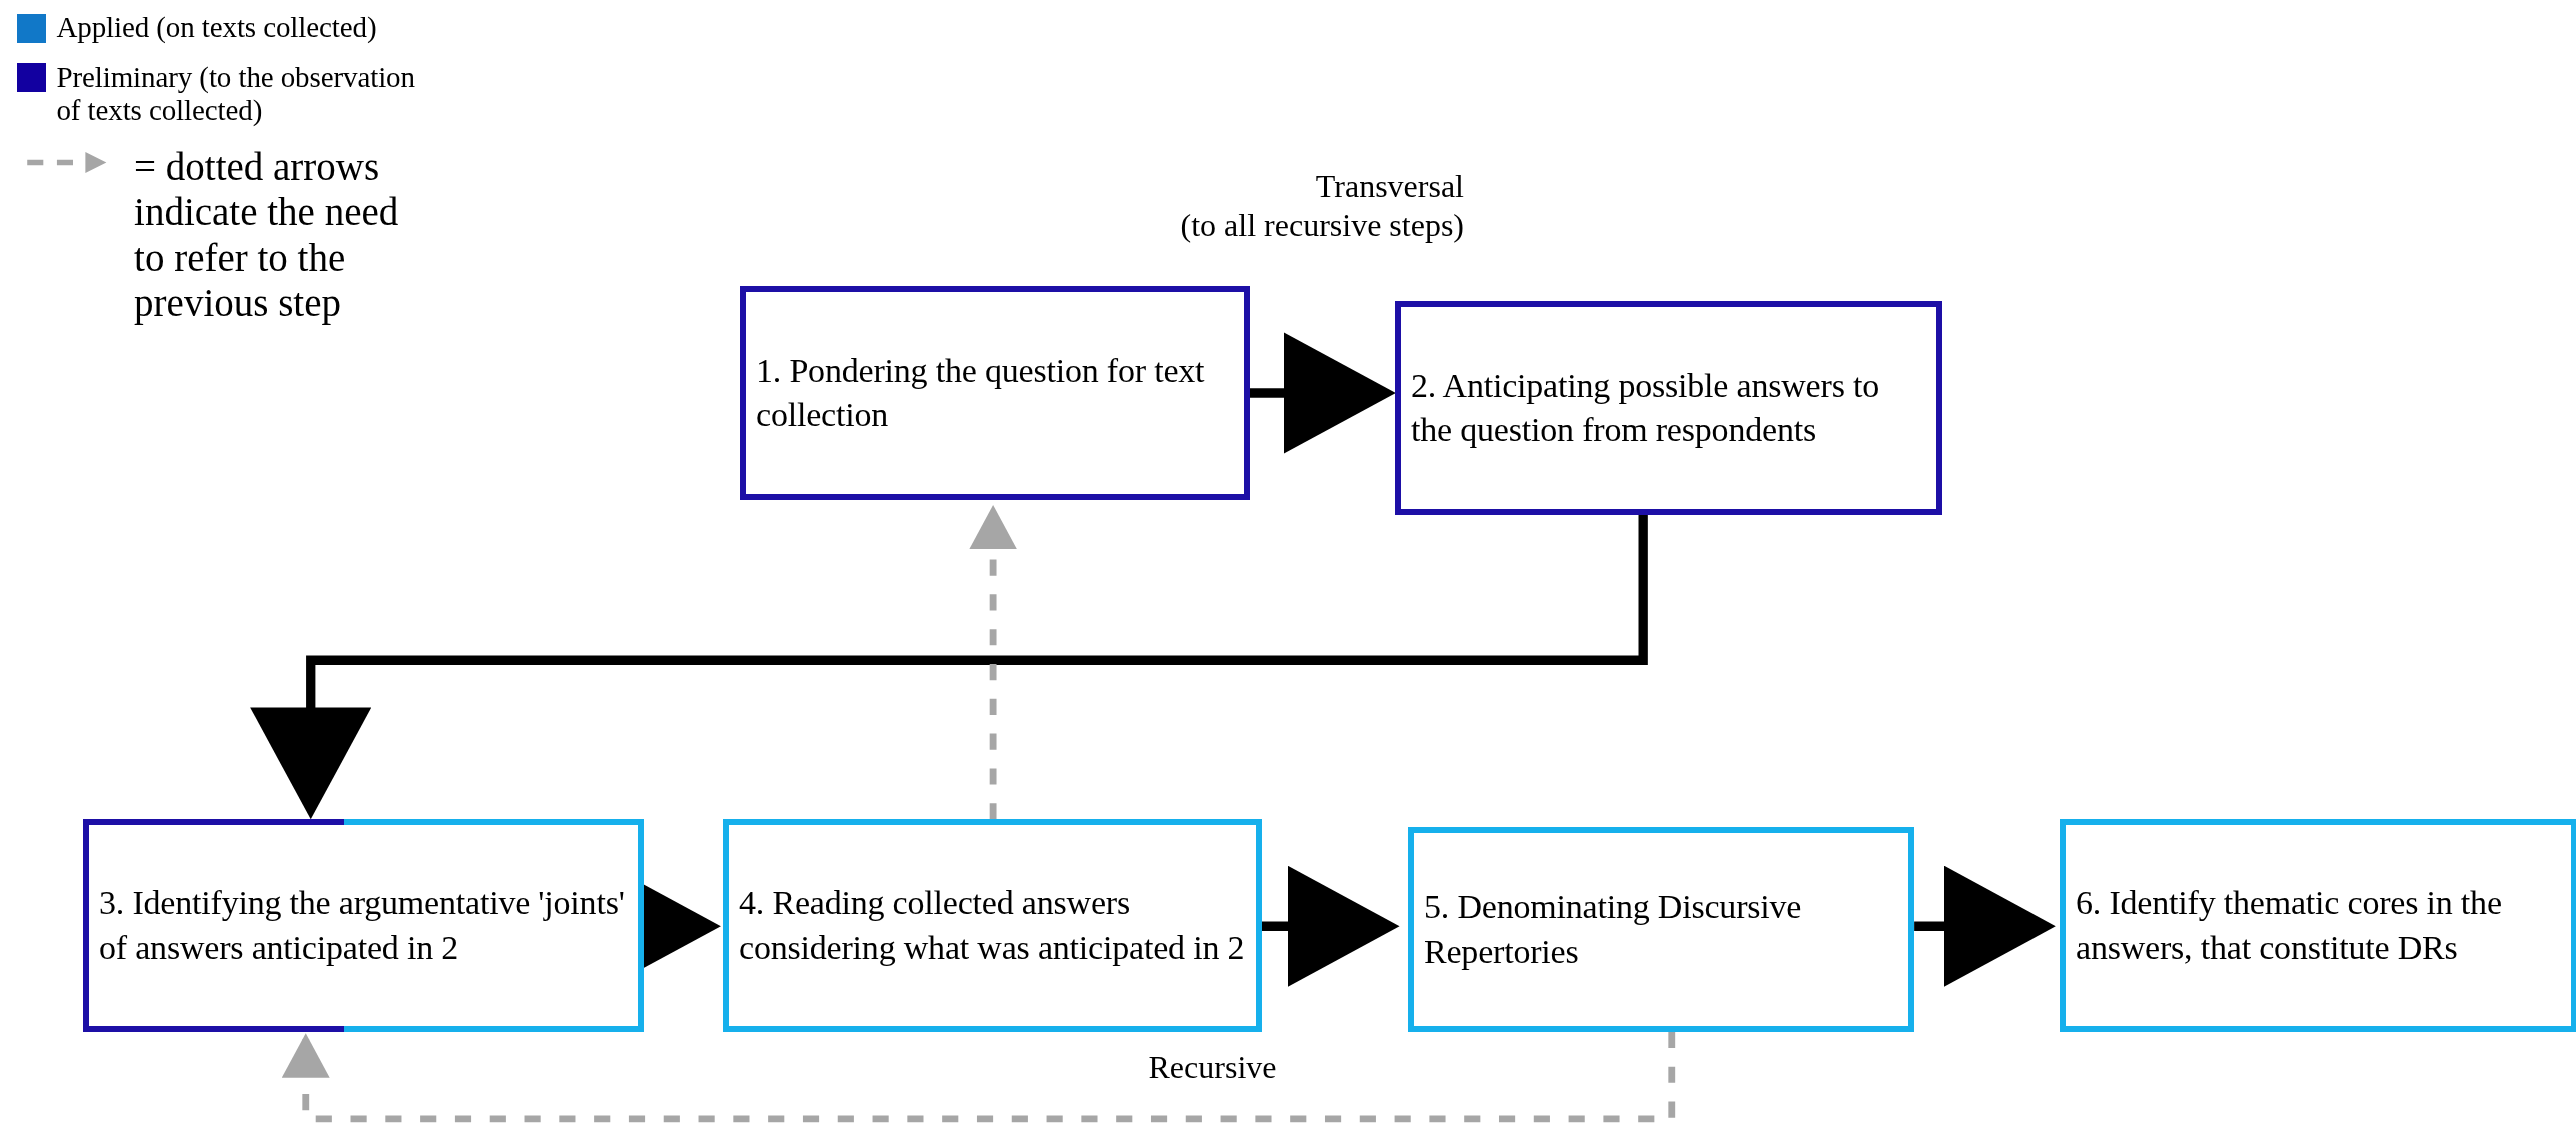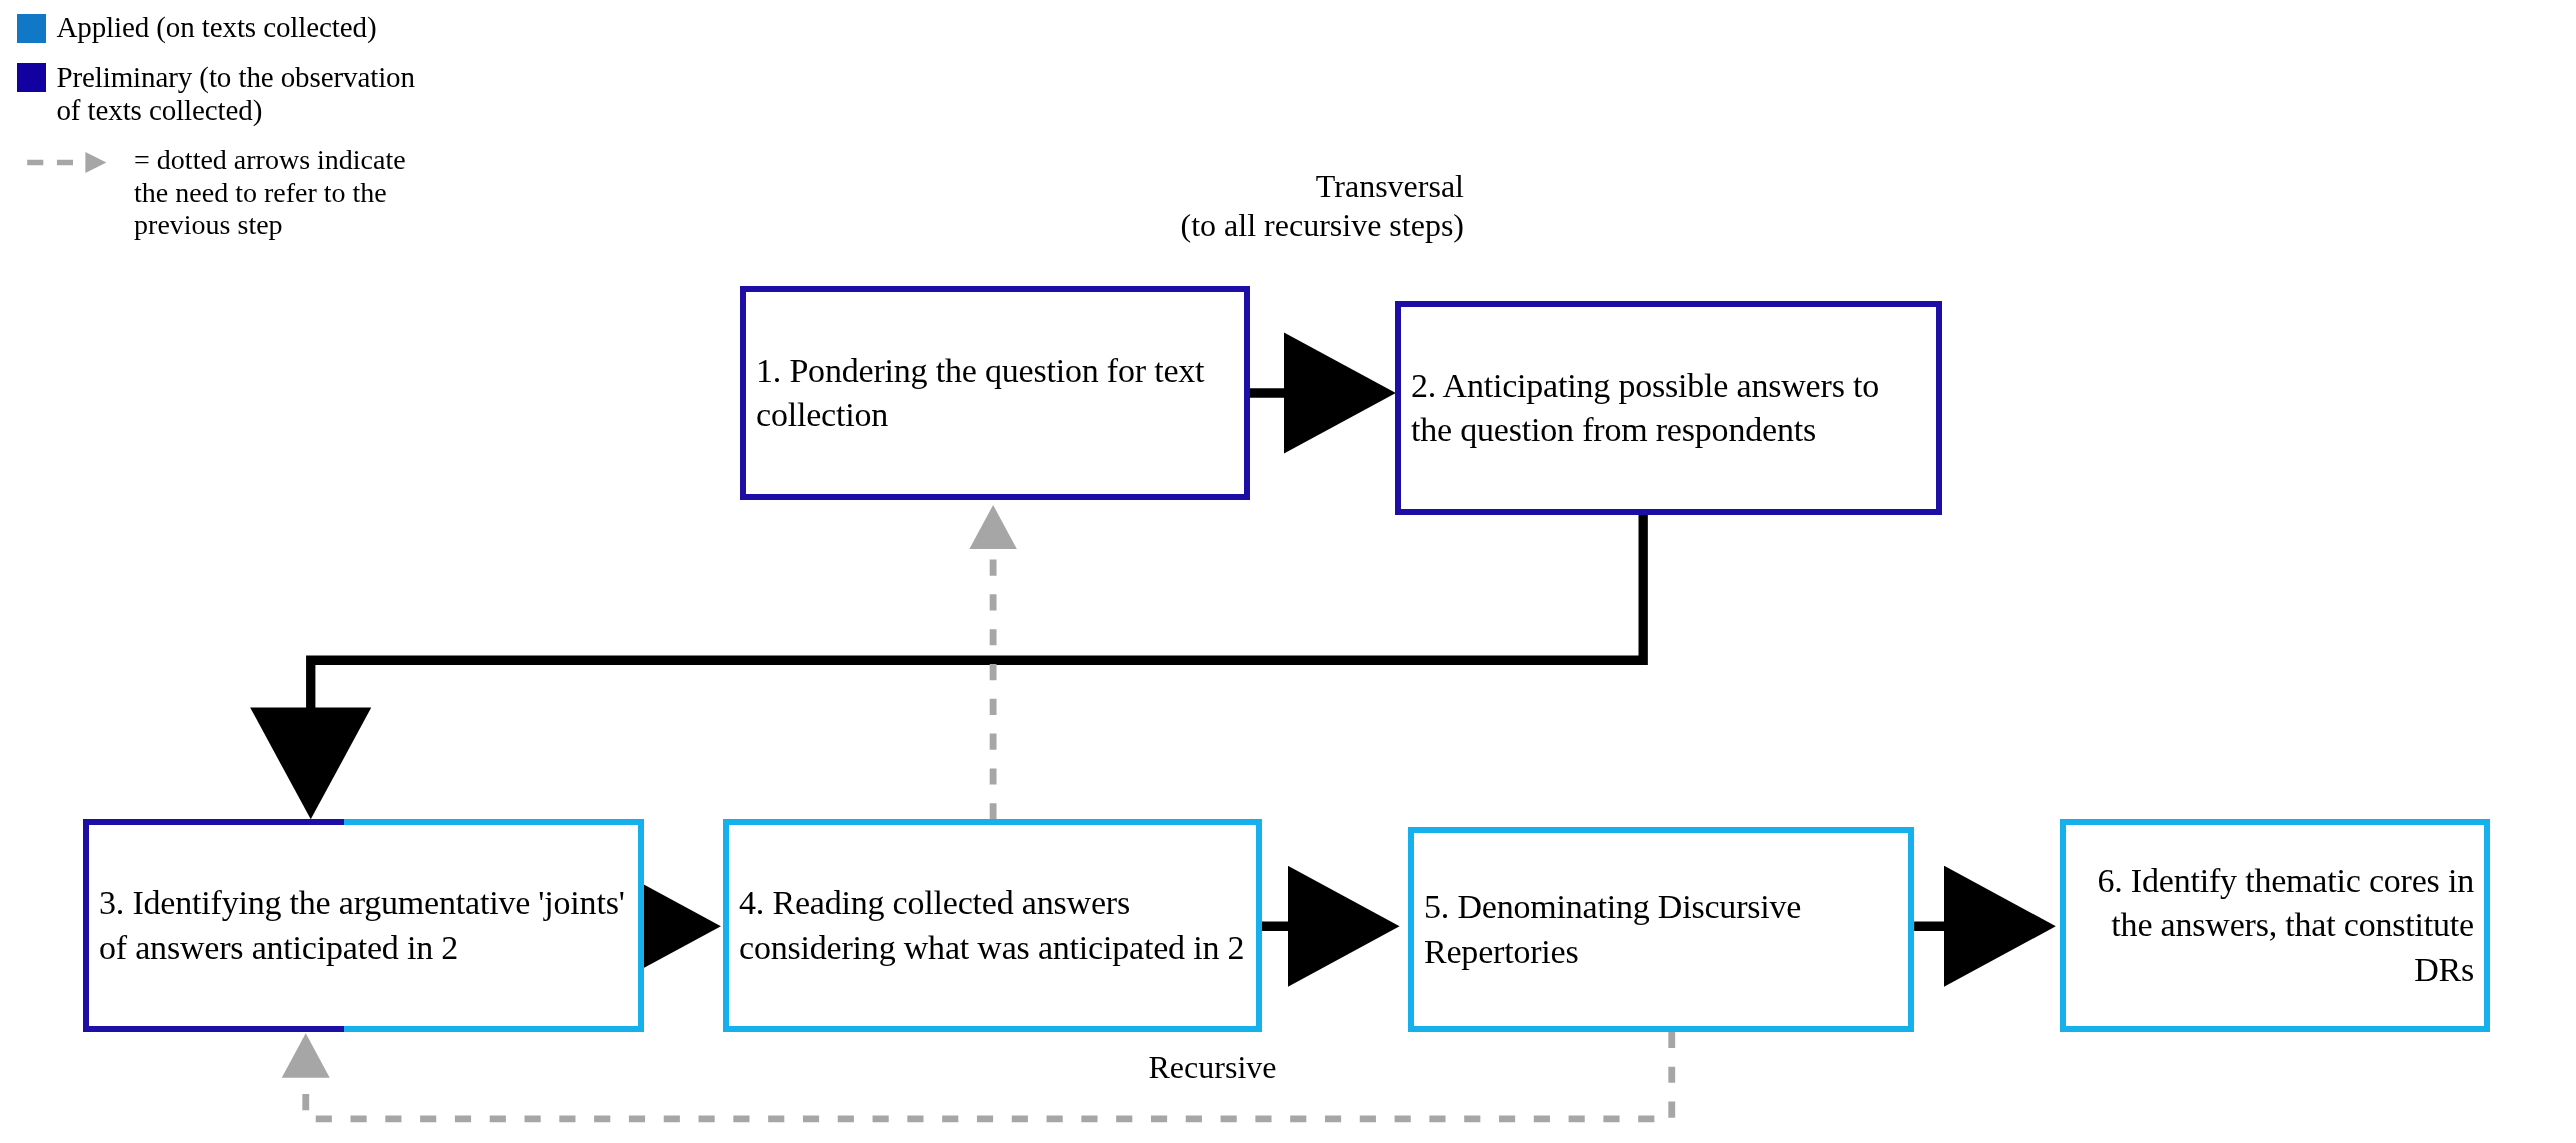--- a/index.html
+++ b/index.html
@@ -11,21 +11,21 @@
   #canvas{position:absolute;inset:0;width:2576px;height:1144px;}
   .svg-layer{position:absolute;left:0;top:0;width:2576px;height:1144px;pointer-events:none;}
 
   
   .legend{position:absolute;left:17.4px;top:11.2px;width:398px;}
   .legend-row{display:flex;align-items:flex-start;margin-bottom:16px;}
   .swatch{width:29px;height:29px;flex:0 0 29px;margin-right:10px;margin-top:2.5px;}
   .legend-text{font-size:29px;line-height:1.16;letter-spacing:-0.1px;}
   .legend-arrow-row{display:flex;align-items:flex-start;margin-top:10px;}
   .arrow-sample{width:94px;height:29px;flex:0 0 94px;margin-top:3.7px;margin-left:8.7px;}
-  .legend-note{font-size:28px;line-height:1.16;margin-left:-92px;padding-left:106px;}
+  .legend-note{font-size:39px;line-height:1.16;margin-left:-92px;padding-left:106px;}
 
   
   .transversal{position:absolute;left:1116px;top:167px;width:348px;text-align:right;
     font-size:32px;line-height:1.22;}
 
   
   .recursive{position:absolute;left:1057px;top:1049px;width:311px;text-align:center;
     font-size:32px;}
 
   
@@ -144,21 +144,21 @@
     </div>
   </div>
 
   <div class="box" style="left:1408px;top:827px;width:506px;height:205px;">
     <div class="frame cyan"></div>
     <div class="box-inner">
       <span class="box-label">5. Denominating Discursive Repertories</span>
     </div>
   </div>
 
-  <div class="box" style="left:2060px;top:819px;width:430px;height:213px;text-align:right;">
+  <div class="box" style="left:2060px;top:819px;width:517px;height:213px;">
     <div class="frame cyan"></div>
     <div class="box-inner">
       <span class="box-label">6. Identify thematic cores in the answers, that constitute DRs</span>
     </div>
   </div>
 
 </div>
 
 
 </body></html>

